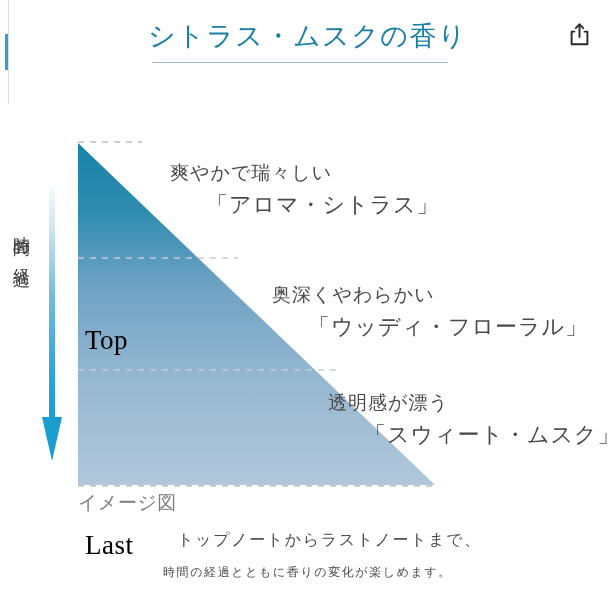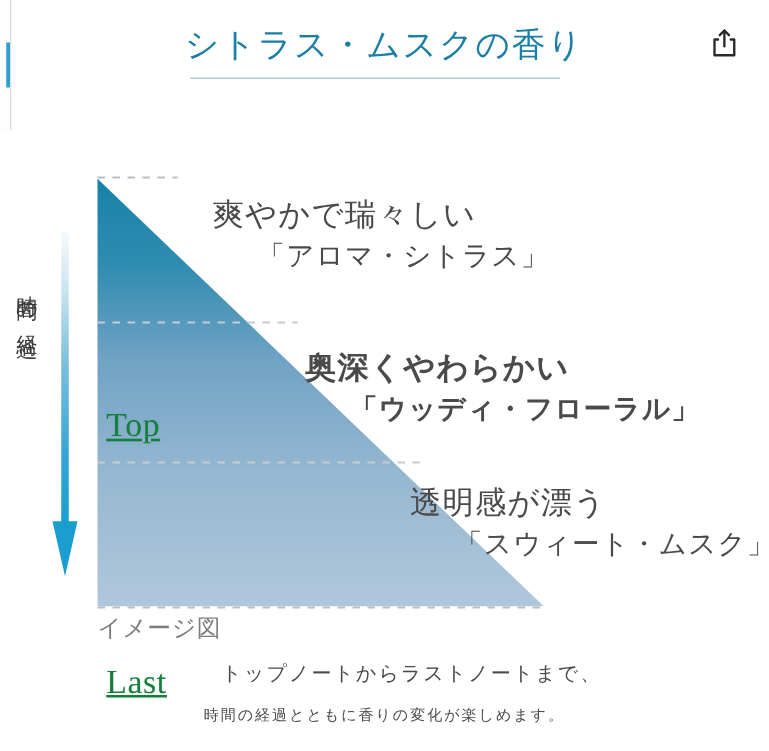--- a/index.html
+++ b/index.html
@@ -91,51 +91,50 @@
   #diagram {
     position: absolute;
     left: 70px; top: 130px;
     width: 380px; height: 370px;
   }
   #triangle-svg { position: absolute; left: 0; top: 0; }
 
   .stage-label {
     position: absolute;
     font-family: "Liberation Serif", "DejaVu Serif", serif;
-    color: #15803d;
+    color: #000000;
     font-size: 27px;
     letter-spacing: 0.5px;
     white-space: nowrap;
     text-shadow: 0 0 2px rgba(0,0,0,0.07);
-    text-decoration: underline;
   }
   #stage-label-top    { left: 15px; top: 195px; }
   #stage-label-middle { left: 15px; top: 290px; }
   #stage-label-last   { left: 15px; top: 400px; }
 
   .note-block {
     position: absolute;
     font-family: "Liberation Serif", "DejaVu Serif", serif;
     color: #4a4a4a;
     white-space: nowrap;
   }
   .note-head {
-    font-size: 25px;
+    font-size: 19px;
     letter-spacing: 1px;
     line-height: 30px;
   }
   .note-name {
     font-size: 22px;
     letter-spacing: 1px;
     line-height: 34px;
     padding-left: 36px;
   }
 
   #note-top    { left: 100px; top: 28px; }
-  #note-middle { left: 174px; top: 150px; font-weight: bold; }
+  #note-middle { left: 202px; top: 150px; }
   #note-last   { left: 258px; top: 258px; }
 
   #chart-caption {
     position: absolute;
     left: 8px; top: 360px;
     font-family: "Liberation Serif", "DejaVu Serif", serif;
     font-size: 19px;
     color: #7d7d7d;
     letter-spacing: 0.5px;
   }

